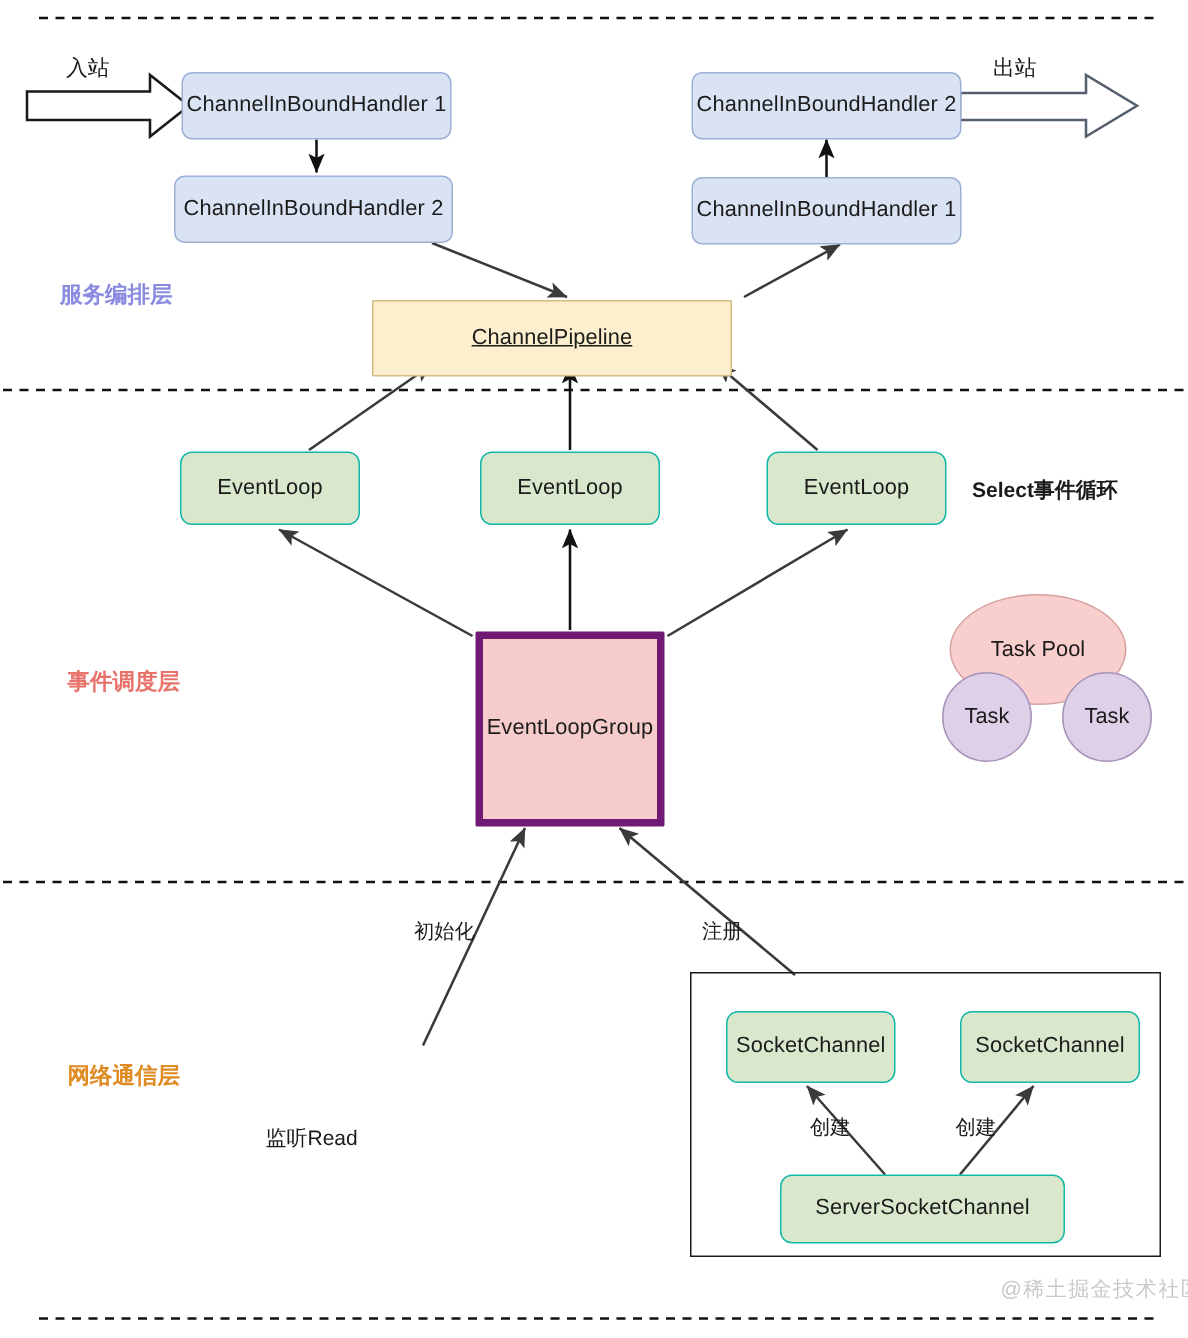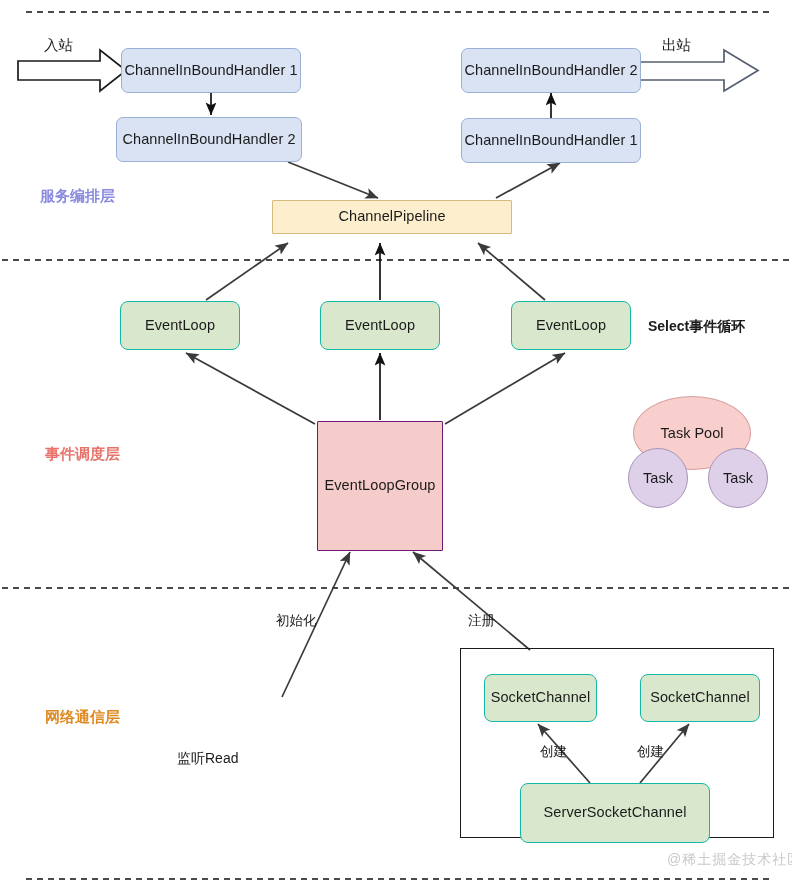--- a/index.html
+++ b/index.html
@@ -48,21 +48,21 @@
     border: 1px solid #d6bb7e;
     border-radius: 1px;
   }
   .node-green {
     background: #d9e8cd;
     border: 1px solid #14b8a6;
     border-radius: 8px;
   }
   .node-pink {
     background: #f6ccca;
-    border: 1px solid #701a75;
+    border: 5px solid #701a75;
     border-radius: 1px;
   }
   .ellipse-pink {
     position: absolute;
     background: #f8cfcd;
     border: 1px solid #d6a09e;
     border-radius: 50%;
     display: flex;
     align-items: center;
     justify-content: center;
@@ -180,21 +180,21 @@
   <div class="layer-label" style="left:45px; top:708px; color:#e08a22;">网络通信层</div>
 
   <div class="node node-blue" style="left:121px; top:48px; width:180px; height:45px;">ChannelInBoundHandler 1</div>
 
   <div class="node node-blue" style="left:116px; top:117px; width:186px; height:45px;">ChannelInBoundHandler 2</div>
 
   <div class="node node-blue" style="left:461px; top:48px; width:180px; height:45px;">ChannelInBoundHandler 2</div>
 
   <div class="node node-blue" style="left:461px; top:118px; width:180px; height:45px;">ChannelInBoundHandler 1</div>
 
-  <div class="node node-cream" style="left:272px; top:200px; width:240px; height:34px;">ChannelPipeline</div>
+  <div class="node node-cream" style="left:248px; top:200px; width:240px; height:51px;text-decoration:underline;">ChannelPipeline</div>
 
 
   <div class="node node-green" style="left:120px; top:301px; width:120px; height:49px;">EventLoop</div>
 
   <div class="node node-green" style="left:320px; top:301px; width:120px; height:49px;">EventLoop</div>
 
   <div class="node node-green" style="left:511px; top:301px; width:120px; height:49px;">EventLoop</div>
 
   <div class="edge-label bold" style="left:648px; top:318px;">Select事件循环</div>
 
@@ -211,17 +211,17 @@
 
   <div class="plain-box" style="left:460px; top:648px; width:314px; height:190px;"></div>
 
   <div class="node node-green" style="left:484px; top:674px; width:113px; height:48px;">SocketChannel</div>
 
   <div class="node node-green" style="left:640px; top:674px; width:120px; height:48px;">SocketChannel</div>
 
   <div class="edge-label" style="left:540px; top:743px;">创建</div>
   <div class="edge-label" style="left:637px; top:743px;">创建</div>
 
-  <div class="node node-green" style="left:520px; top:783px; width:190px; height:60px;">ServerSocketChannel</div>
+  <div class="node node-green" style="left:520px; top:783px; width:190px; height:46px;">ServerSocketChannel</div>
 
   <div class="watermark" style="left:619px; top:851px;margin-left:48px;">@稀土掘金技术社区</div>
 
 </div>
 
 </body></html>

